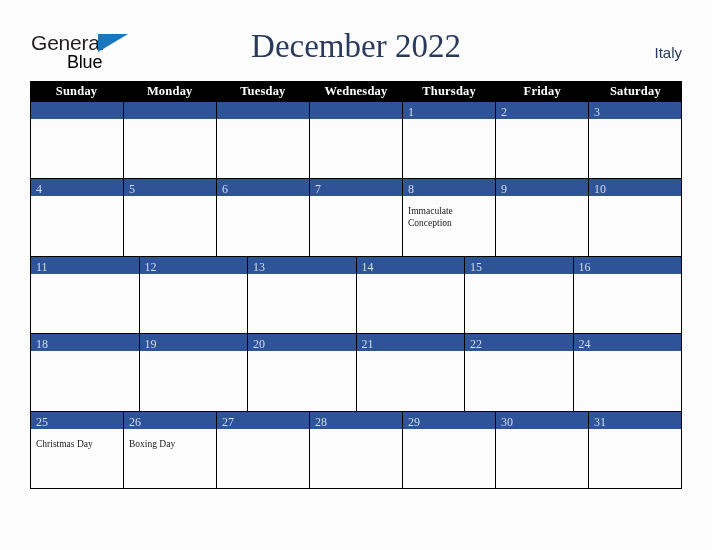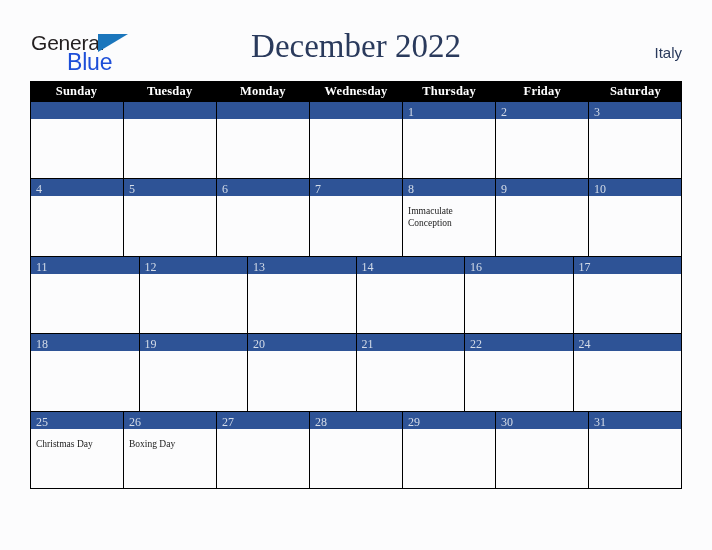--- a/index.html
+++ b/index.html
@@ -50,23 +50,23 @@
     width: 0;
     height: 0;
     border-left: 30px solid #1b76bc;
     border-bottom: 18px solid transparent;
   }
   #logo-blue {
     position: absolute;
     left: 36px;
     top: 20px;
     font-family: "Liberation Sans", sans-serif;
-    font-size: 23px;
+    font-size: 18px;
     line-height: 23px;
-    color: #1d4ed8;
+    color: #000000;
     letter-spacing: -0.2px;
   }
   #month-title {
     position: absolute;
     left: 0;
     top: 27px;
     width: 712px;
     text-align: center;
     font-family: "Liberation Serif", serif;
     font-size: 33px;
@@ -156,22 +156,22 @@
       <span id="logo-blue">Blue</span>
     </div>
 
     <div id="month-title">December 2022</div>
     <div id="country-label">Italy</div>
   </div>
 
   <div id="calendar">
     <div id="dow-row">
         <div class="dow-cell">Sunday</div>
+        <div class="dow-cell">Monday</div>
         <div class="dow-cell">Tuesday</div>
-        <div class="dow-cell">Monday</div>
         <div class="dow-cell">Wednesday</div>
         <div class="dow-cell">Thursday</div>
         <div class="dow-cell">Friday</div>
         <div class="dow-cell">Saturday</div>
       </div>
     <div id="weeks">
         <div class="week-row">
           <div class="day-cell">
             <div class="day-bar"><span class="day-num"></span></div>
           </div>
@@ -227,24 +227,24 @@
           <div class="day-cell">
             <div class="day-bar"><span class="day-num">12</span></div>
           </div>
           <div class="day-cell">
             <div class="day-bar"><span class="day-num">13</span></div>
           </div>
           <div class="day-cell">
             <div class="day-bar"><span class="day-num">14</span></div>
           </div>
           <div class="day-cell">
+            <div class="day-bar"><span class="day-num">15</span></div>
+          </div>
+          <div class="day-cell">
             <div class="day-bar"><span class="day-num">16</span></div>
-          </div>
-          <div class="day-cell">
-            <div class="day-bar"><span class="day-num">17</span></div>
           </div>
         </div>
         <div class="week-row">
           <div class="day-cell">
             <div class="day-bar"><span class="day-num">18</span></div>
           </div>
           <div class="day-cell">
             <div class="day-bar"><span class="day-num">19</span></div>
           </div>
           <div class="day-cell">

